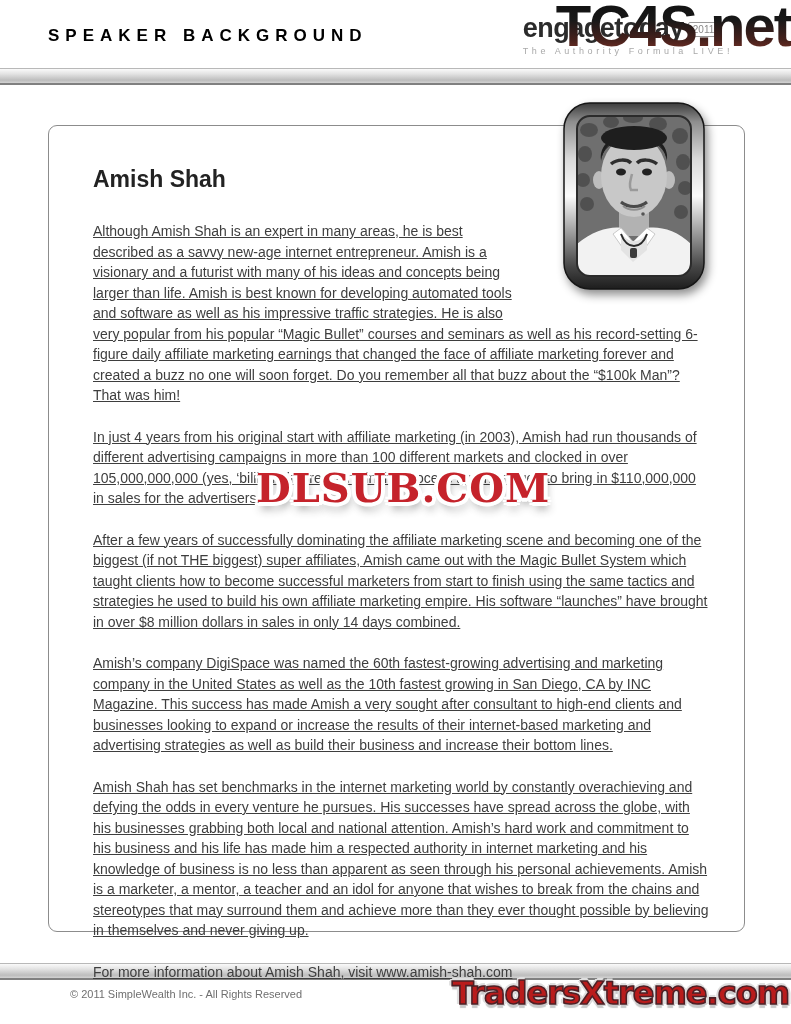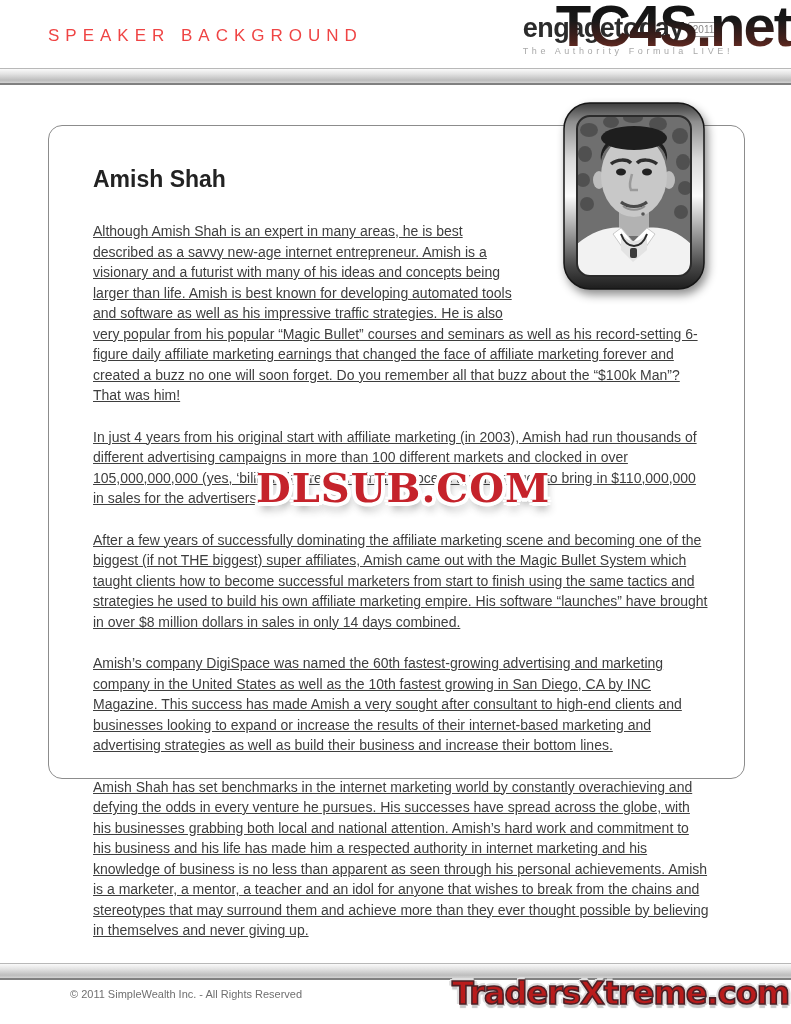--- a/index.html
+++ b/index.html
@@ -1,22 +1,22 @@
 <!DOCTYPE html>
 <html><head>
 <meta charset="utf-8">
 <style>
   html,body{margin:0;padding:0;background:#fff;}
   .page{position:relative;width:791px;height:1024px;background:#ffffff;overflow:hidden;
         font-family:"Liberation Sans",sans-serif;}
 
   
   .header{position:absolute;top:0;left:0;width:100%;height:68px;}
-  .page-title{position:absolute;left:48px;top:26px;font-size:17px;font-weight:normal;
-              letter-spacing:6px;color:#ef4444;}
+  .page-title{position:absolute;left:48px;top:26px;font-size:17px;font-weight:bold;
+              letter-spacing:6px;color:#000000;}
   .brand{position:absolute;right:58px;top:13px;text-align:left;white-space:nowrap;}
   .brand-text{font-size:27px;font-weight:bold;color:#2b2b2b;letter-spacing:-0.5px;}
   .brand-year{display:inline-block;vertical-align:4px;margin-left:4px;font-size:10px;color:#8a8a8a;
               border:1px solid #9a9a9a;padding:1px 4px;border-radius:2px;}
   .brand-tagline{margin-top:2px;font-size:9px;letter-spacing:3.6px;color:#a9a9a9;}
 
   
   .wm-top{position:absolute;top:-8px;right:0px;z-index:30;
           font-size:58px;font-weight:900;letter-spacing:-2px;
           font-family:"Liberation Sans",sans-serif;
@@ -35,22 +35,22 @@
                       -2px -2px 0 #e6e6e6,2px 2px 0 #cfcfcf;}
 
   
   .bar{position:absolute;left:0;width:100%;height:14px;
        background:linear-gradient(180deg,#fafafa 0%,#e3e3e3 35%,#bdbdbd 80%,#d2d2d2 100%);
        border-top:1px solid #b8b8b8;border-bottom:2px solid #808080;}
   .bar-top{top:68px;}
   .bar-bottom{top:963px;}
 
   
-  .card{position:absolute;left:48px;top:125px;width:697px;height:654px;box-sizing:border-box;
-        background:#fff;border:1px solid #8c8c8c;border-radius:14px;
+  .card{position:absolute;left:48px;top:125px;width:697px;height:807px;box-sizing:border-box;
+        background:#fff;border:1px solid #8c8c8c;border-radius:9px;
         padding:40px 34px 0 44px;z-index:2;}
   .speaker-name{margin:0 0 28px 0;font-size:23px;font-weight:bold;color:#222;
                 font-family:"Liberation Sans",sans-serif;}
   .bio p{margin:0 0 21px 0;font-size:14px;line-height:20.5px;color:#3e3e3e;max-width:620px;text-decoration:underline;}
   .photo-spacer{float:right;width:178px;height:86px;margin-left:10px;}
 
   
   .photo{position:absolute;left:563px;top:102px;width:142px;height:188px;z-index:6;
          filter:drop-shadow(3px 5px 5px rgba(0,0,0,.45));}
 
@@ -76,20 +76,21 @@
   <div class="bar bar-bottom"></div>
 
   <div class="card">
     <h2 class="speaker-name">Amish Shah</h2>
     <div class="bio">
       <p><span class="photo-spacer"></span><span>Although Amish Shah is an expert in many areas, he is best described as a savvy new-age internet entrepreneur. Amish is a visionary and a futurist with many of his ideas and concepts being larger than life. Amish is best known for developing automated tools and software as well as his impressive traffic strategies. He is also very popular from his popular “Magic Bullet” courses and seminars as well as his record-setting 6-figure daily affiliate marketing earnings that changed the face of affiliate marketing forever and created a buzz no one will soon forget. Do you remember all that buzz about the “$100k Man”? That was him!</span></p>
       <p>In just 4 years from his original start with affiliate marketing (in 2003), Amish had run thousands of different advertising campaigns in more than 100 different markets and clocked in over 105,000,000,000 (yes, ‘billion’) impressions in the process and managed to bring in $110,000,000 in sales for the advertisers.</p>
       <p>After a few years of successfully dominating the affiliate marketing scene and becoming one of the biggest (if not THE biggest) super affiliates, Amish came out with the Magic Bullet System which taught clients how to become successful marketers from start to finish using the same tactics and strategies he used to build his own affiliate marketing empire. His software “launches” have brought in over $8 million dollars in sales in only 14 days combined.</p>
       <p>Amish’s company DigiSpace was named the 60th fastest-growing advertising and marketing company in the United States as well as the 10th fastest growing in San Diego, CA by INC Magazine. This success has made Amish a very sought after consultant to high-end clients and businesses looking to expand or increase the results of their internet-based marketing and advertising strategies as well as build their business and increase their bottom lines.</p>
       <p>Amish Shah has set benchmarks in the internet marketing world by constantly overachieving and defying the odds in every venture he pursues. His successes have spread across the globe, with his businesses grabbing both local and national attention. Amish’s hard work and commitment to his business and his life has made him a respected authority in internet marketing and his knowledge of business is no less than apparent as seen through his personal achievements. Amish is a marketer, a mentor, a teacher and an idol for anyone that wishes to break from the chains and stereotypes that may surround them and achieve more than they ever thought possible by believing in themselves and never giving up.</p>
+      <p>For more information about Amish Shah, visit www.amish-shah.com</p>
     </div>
   </div>
 
   <div class="photo">
     <svg width="142" height="188" viewBox="0 0 142 188">
       <defs>
         <linearGradient id="chromeV" x1="0" y1="0" x2="0" y2="1">
           <stop offset="0" stop-color="#3c3c3c"></stop>
           <stop offset="0.1" stop-color="#8e8e8e"></stop>
           <stop offset="0.3" stop-color="#d9d9d9"></stop>

